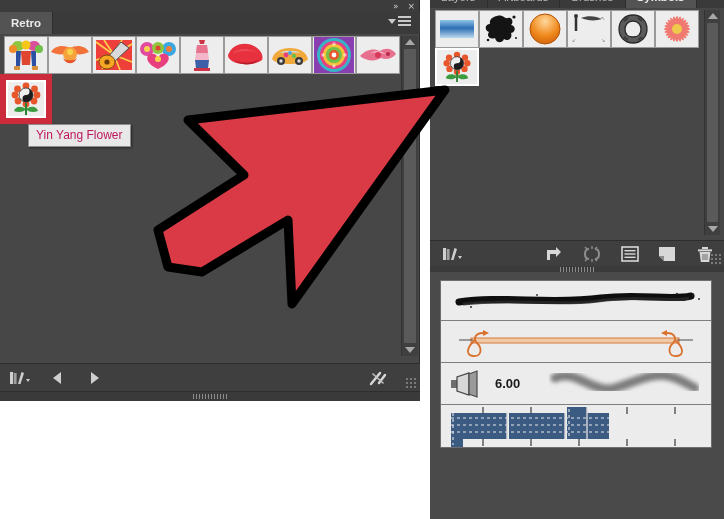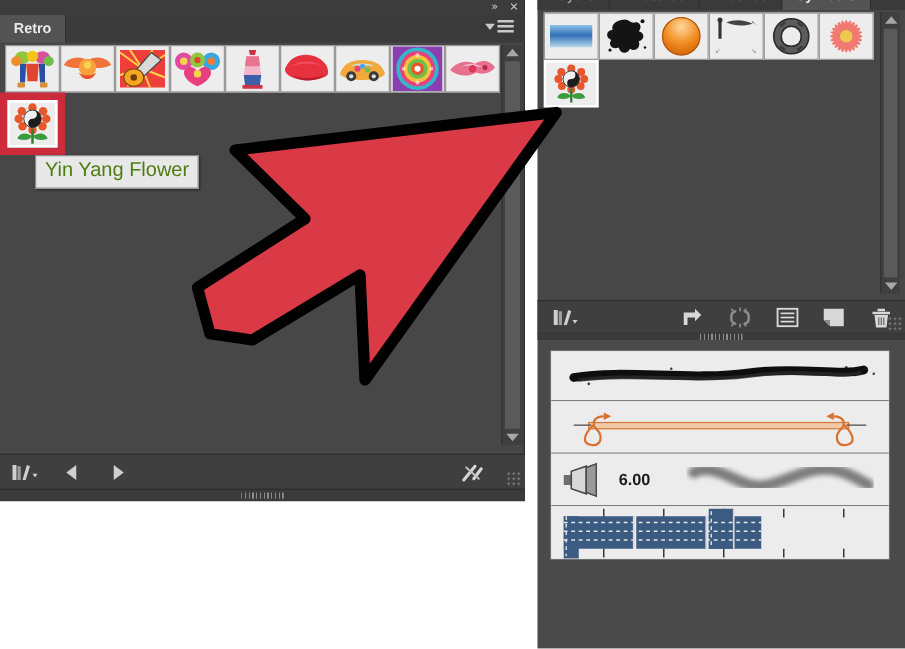--- a/index.html
+++ b/index.html
@@ -50,21 +50,21 @@
   .grip{position:absolute;left:50%;transform:translateX(-50%);width:34px;height:5px;
      background:repeating-linear-gradient(90deg,#9a9a9a 0 1px,transparent 1px 3px);opacity:.85;}
 
   .resize-grip{position:absolute;width:12px;height:12px;
      background:
        radial-gradient(#8e8e8e 0.8px, transparent 1px) 0 0/4px 4px;
      opacity:.75;}
 
   
   .tooltip{position:absolute;background:#e8e8e8;border:1px solid #8d8d8d;
-     color:#4d7c0f;font-size:16px;padding:3px 7px 4px 7px;white-space:nowrap;
+     color:#be185d;font-size:12px;padding:3px 7px 4px 7px;white-space:nowrap;
      box-shadow:1px 1px 2px rgba(0,0,0,.45);z-index:40;}
 
   
   .arrowwrap{position:absolute;z-index:30;pointer-events:none;}
 
   
   .brush-row{box-sizing:border-box;background:#ececec;border-bottom:1px solid #7e7e7e;
      position:relative;overflow:hidden;}
   .brush-size{position:absolute;font-size:13px;font-weight:bold;color:#1a1a1a;}
 </style>

